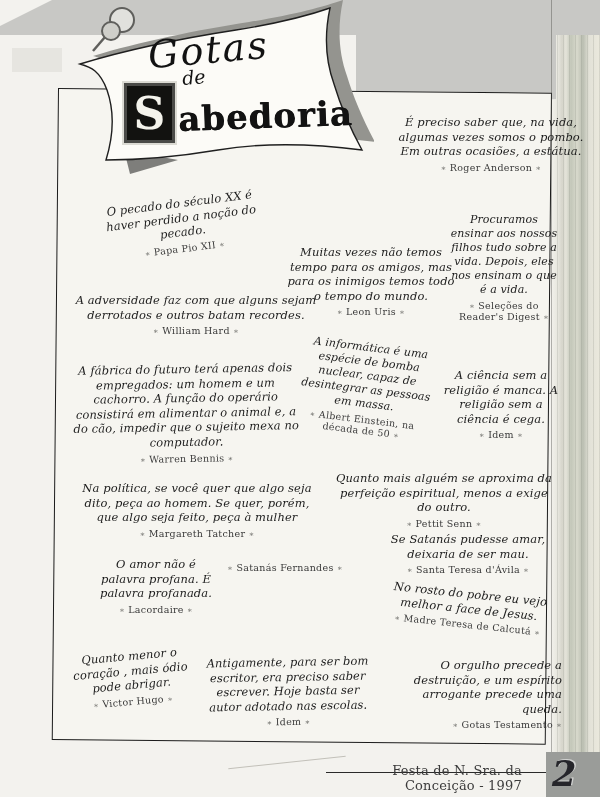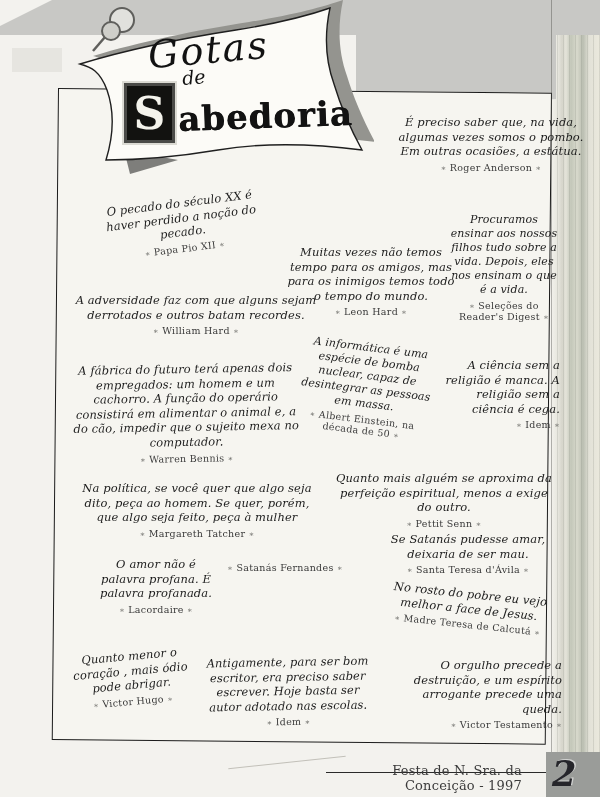--- a/index.html
+++ b/index.html
@@ -43,21 +43,21 @@
   .qauthor{margin:3px 0 0;font-style:normal;font-size:9.5px;color:#3a3a3a;letter-spacing:.3px;}
   .bullet{font-size:8px;color:#6e6e6a;}
 
   .q1{left:376px;top:115px;width:186px;margin-left:22px;}
   .q2{left:98px;top:196px;width:168px;transform:rotate(-7deg);}
   .q3{left:287px;top:205px;width:168px;margin-top:40px;}
   .q4{left:448px;top:213px;width:112px;font-size:11px;}
   .q5{left:72px;top:293px;width:248px;}
   .q6{left:70px;top:362px;width:232px;transform:rotate(-1deg);}
   .q7{left:295px;top:341px;width:142px;font-size:11px;transform:rotate(7deg);}
-  .q8{left:442px;top:358px;width:118px;text-align:right;}
+  .q8{left:442px;top:368px;width:118px;}
   .q9{left:72px;top:481px;width:250px;}
   .q10{left:333px;top:471px;width:222px;}
   .q11{left:378px;top:532px;width:180px;}
   .q12{left:72px;top:557px;width:126px;margin-left:21px;}
   .q13{left:206px;top:559px;width:158px;}
   .q14{left:378px;top:587px;width:182px;transform:rotate(6deg);}
   .q15{left:70px;top:649px;width:122px;transform:rotate(-5deg);}
   .q16{left:202px;top:655px;width:172px;transform:rotate(-1deg);}
   .q17{left:400px;top:658px;width:162px;text-align:right;}
 
@@ -104,21 +104,21 @@
   <div class="quote q1">
     <p class="qtext">É preciso saber que, na vida, algumas vezes somos o pombo. Em outras ocasiões, a estátua.</p>
     <p class="qauthor"><span class="bullet">∗</span> <span>Roger Anderson</span> <span class="bullet">∗</span></p>
   </div>
   <div class="quote q2">
     <p class="qtext">O pecado do século XX é haver perdido a noção do pecado.</p>
     <p class="qauthor"><span class="bullet">∗</span> <span>Papa Pio XII</span> <span class="bullet">∗</span></p>
   </div>
   <div class="quote q3">
     <p class="qtext">Muitas vezes não temos tempo para os amigos, mas para os inimigos temos todo o tempo do mundo.</p>
-    <p class="qauthor"><span class="bullet">∗</span> <span>Leon Hard</span> <span class="bullet">∗</span></p>
+    <p class="qauthor"><span class="bullet">∗</span> <span>Leon Uris</span> <span class="bullet">∗</span></p>
   </div>
   <div class="quote q4">
     <p class="qtext">Procuramos ensinar aos nossos filhos tudo sobre a vida. Depois, eles nos ensinam o que é a vida.</p>
     <p class="qauthor"><span class="bullet">∗</span> <span>Seleções do Reader's Digest</span> <span class="bullet">∗</span></p>
   </div>
   <div class="quote q5">
     <p class="qtext">A adversidade faz com que alguns sejam derrotados e outros batam recordes.</p>
     <p class="qauthor"><span class="bullet">∗</span> <span>William Hard</span> <span class="bullet">∗</span></p>
   </div>
   <div class="quote q6">
@@ -159,21 +159,21 @@
   <div class="quote q15">
     <p class="qtext">Quanto menor o coração , mais ódio pode abrigar.</p>
     <p class="qauthor"><span class="bullet">∗</span> <span>Victor Hugo</span> <span class="bullet">∗</span></p>
   </div>
   <div class="quote q16">
     <p class="qtext">Antigamente, para ser bom escritor, era preciso saber escrever. Hoje basta ser autor adotado nas escolas.</p>
     <p class="qauthor"><span class="bullet">∗</span> <span>Idem</span> <span class="bullet">∗</span></p>
   </div>
   <div class="quote q17">
     <p class="qtext">O orgulho precede a destruição, e um espírito arrogante precede uma queda.</p>
-    <p class="qauthor"><span class="bullet">∗</span> <span>Victor Testamento</span> <span class="bullet">∗</span></p>
+    <p class="qauthor"><span class="bullet">∗</span> <span>Gotas Testamento</span> <span class="bullet">∗</span></p>
   </div>
 
   <div class="crease"></div>
   <div class="footer-rule"></div>
   <div class="footer-text">Festa de N. Sra. da Conceição - 1997</div>
   <div class="corner-patch"></div>
   <div class="page-num">2</div>
 
 </div>
 

